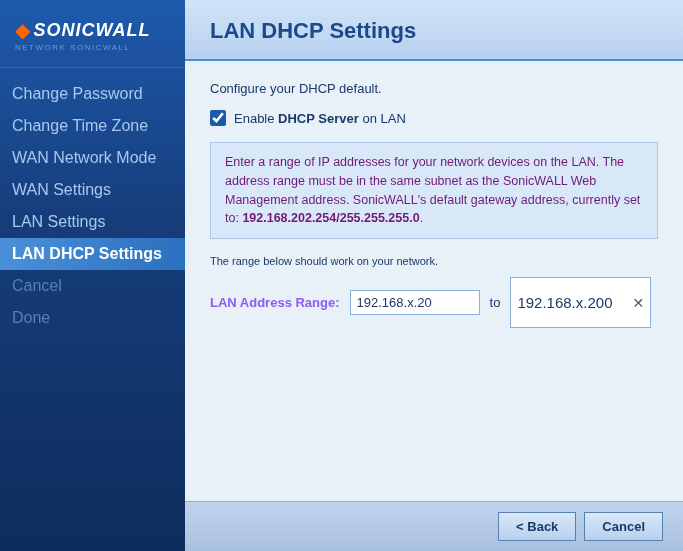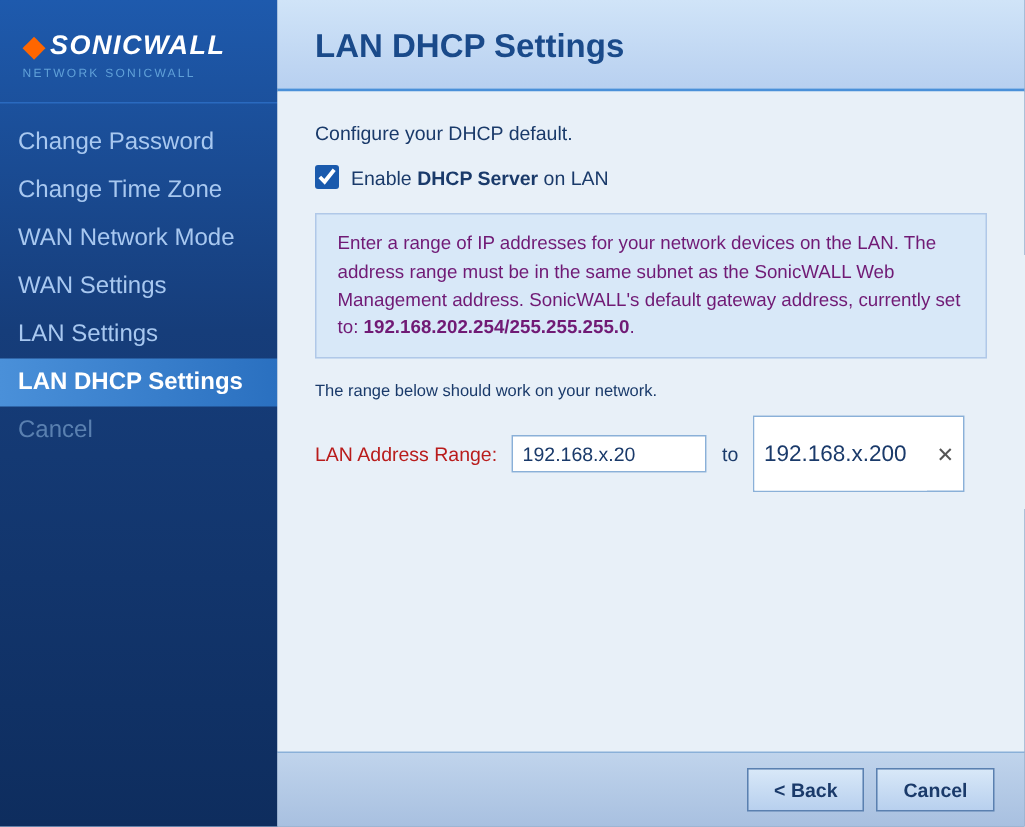--- a/index.html
+++ b/index.html
@@ -110,23 +110,24 @@
       color: #1a3a6a;
       font-size: 11px;
       margin-bottom: 10px;
     }
     .address-range-row {
       display: flex;
       align-items: center;
       gap: 10px;
     }
     .address-range-label {
-      color: #b91c1c;
+      color: #8b5cf6;
       font-size: 13px;
       white-space: nowrap;
+      font-weight: bold;
     }
     .range-input {
       padding: 4px 6px;
       font-size: 13px;
       border: 1px solid #8ab0d8;
       background: white;
       color: #1a3a6a;
       width: 130px;
     }
     .range-to {
@@ -220,20 +221,21 @@
       </div>
     </div>
     <div class="nav-items">
       <div class="nav-item">Change Password</div>
       <div class="nav-item">Change Time Zone</div>
       <div class="nav-item">WAN Network Mode</div>
       <div class="nav-item">WAN Settings</div>
       <div class="nav-item">LAN Settings</div>
       <div class="nav-item active">LAN DHCP Settings</div>
       <div class="nav-item disabled">Cancel</div>
+      <div class="nav-item disabled">Done</div>
     </div>
   </div>
 
   <div class="content">
     <div class="content-header">
       <h1>LAN DHCP Settings</h1>
     </div>
     <div class="content-body">
       <div class="configure-text">Configure your DHCP default.</div>
       <div class="checkbox-row">

